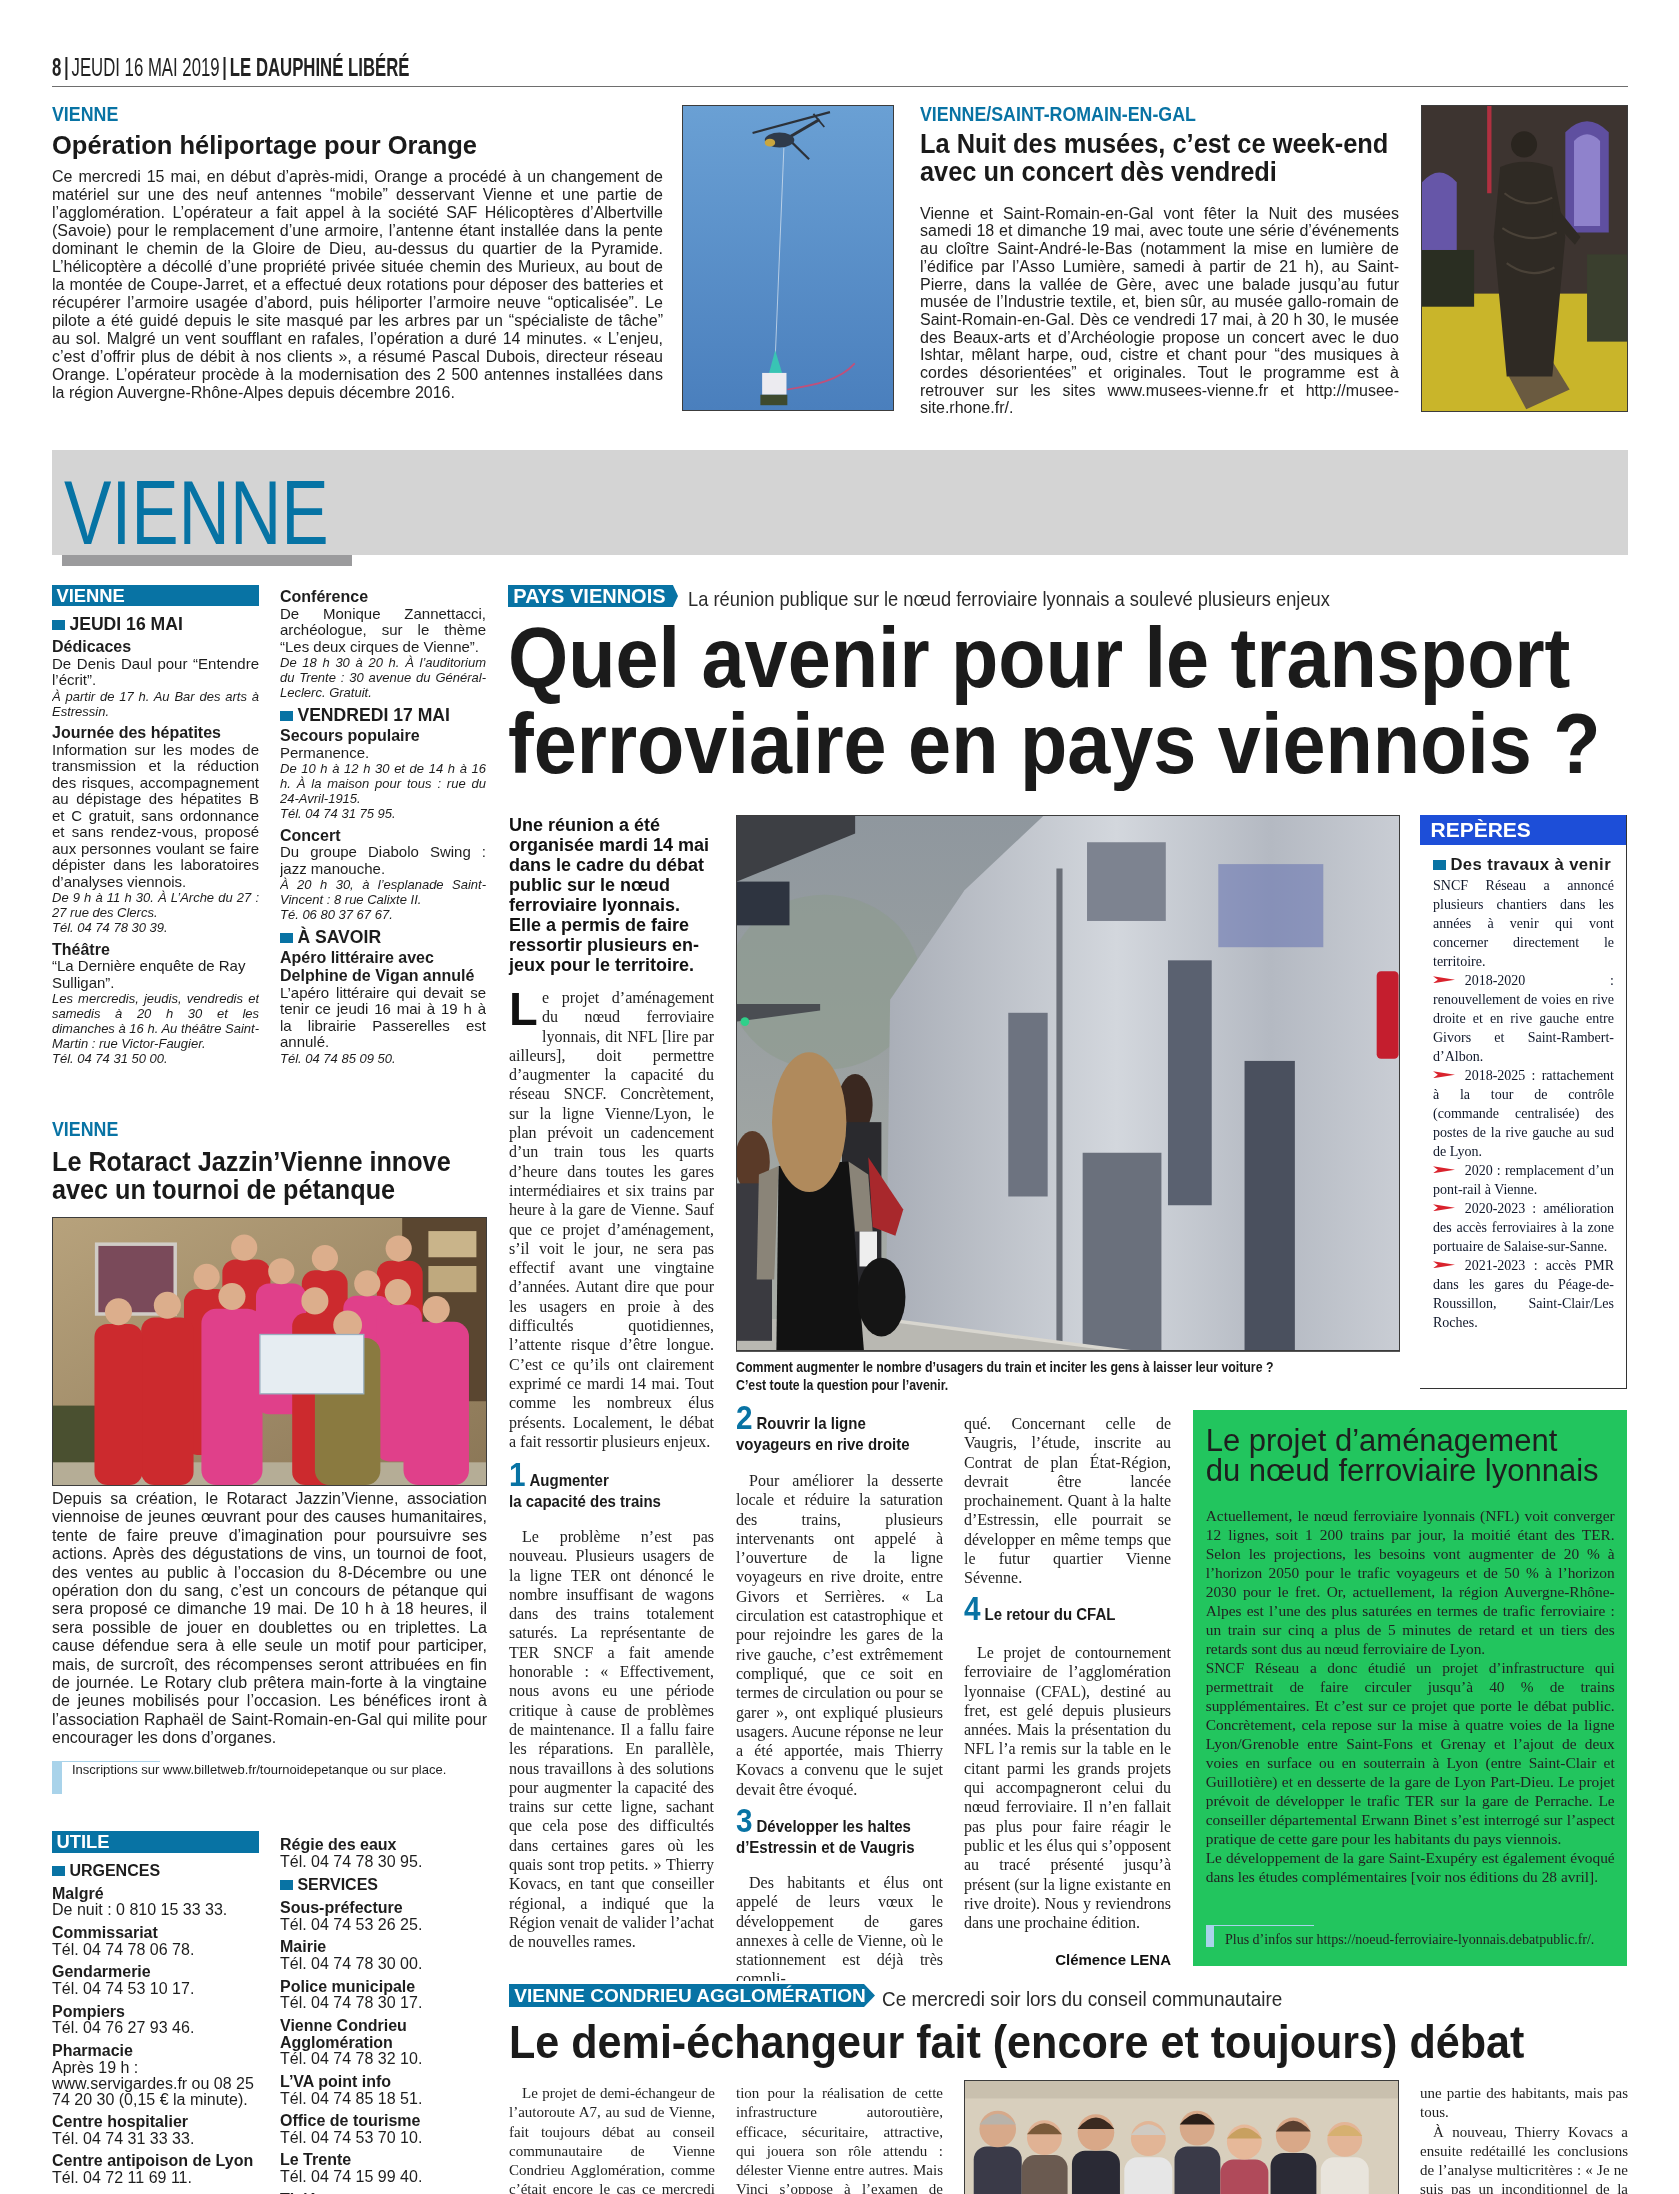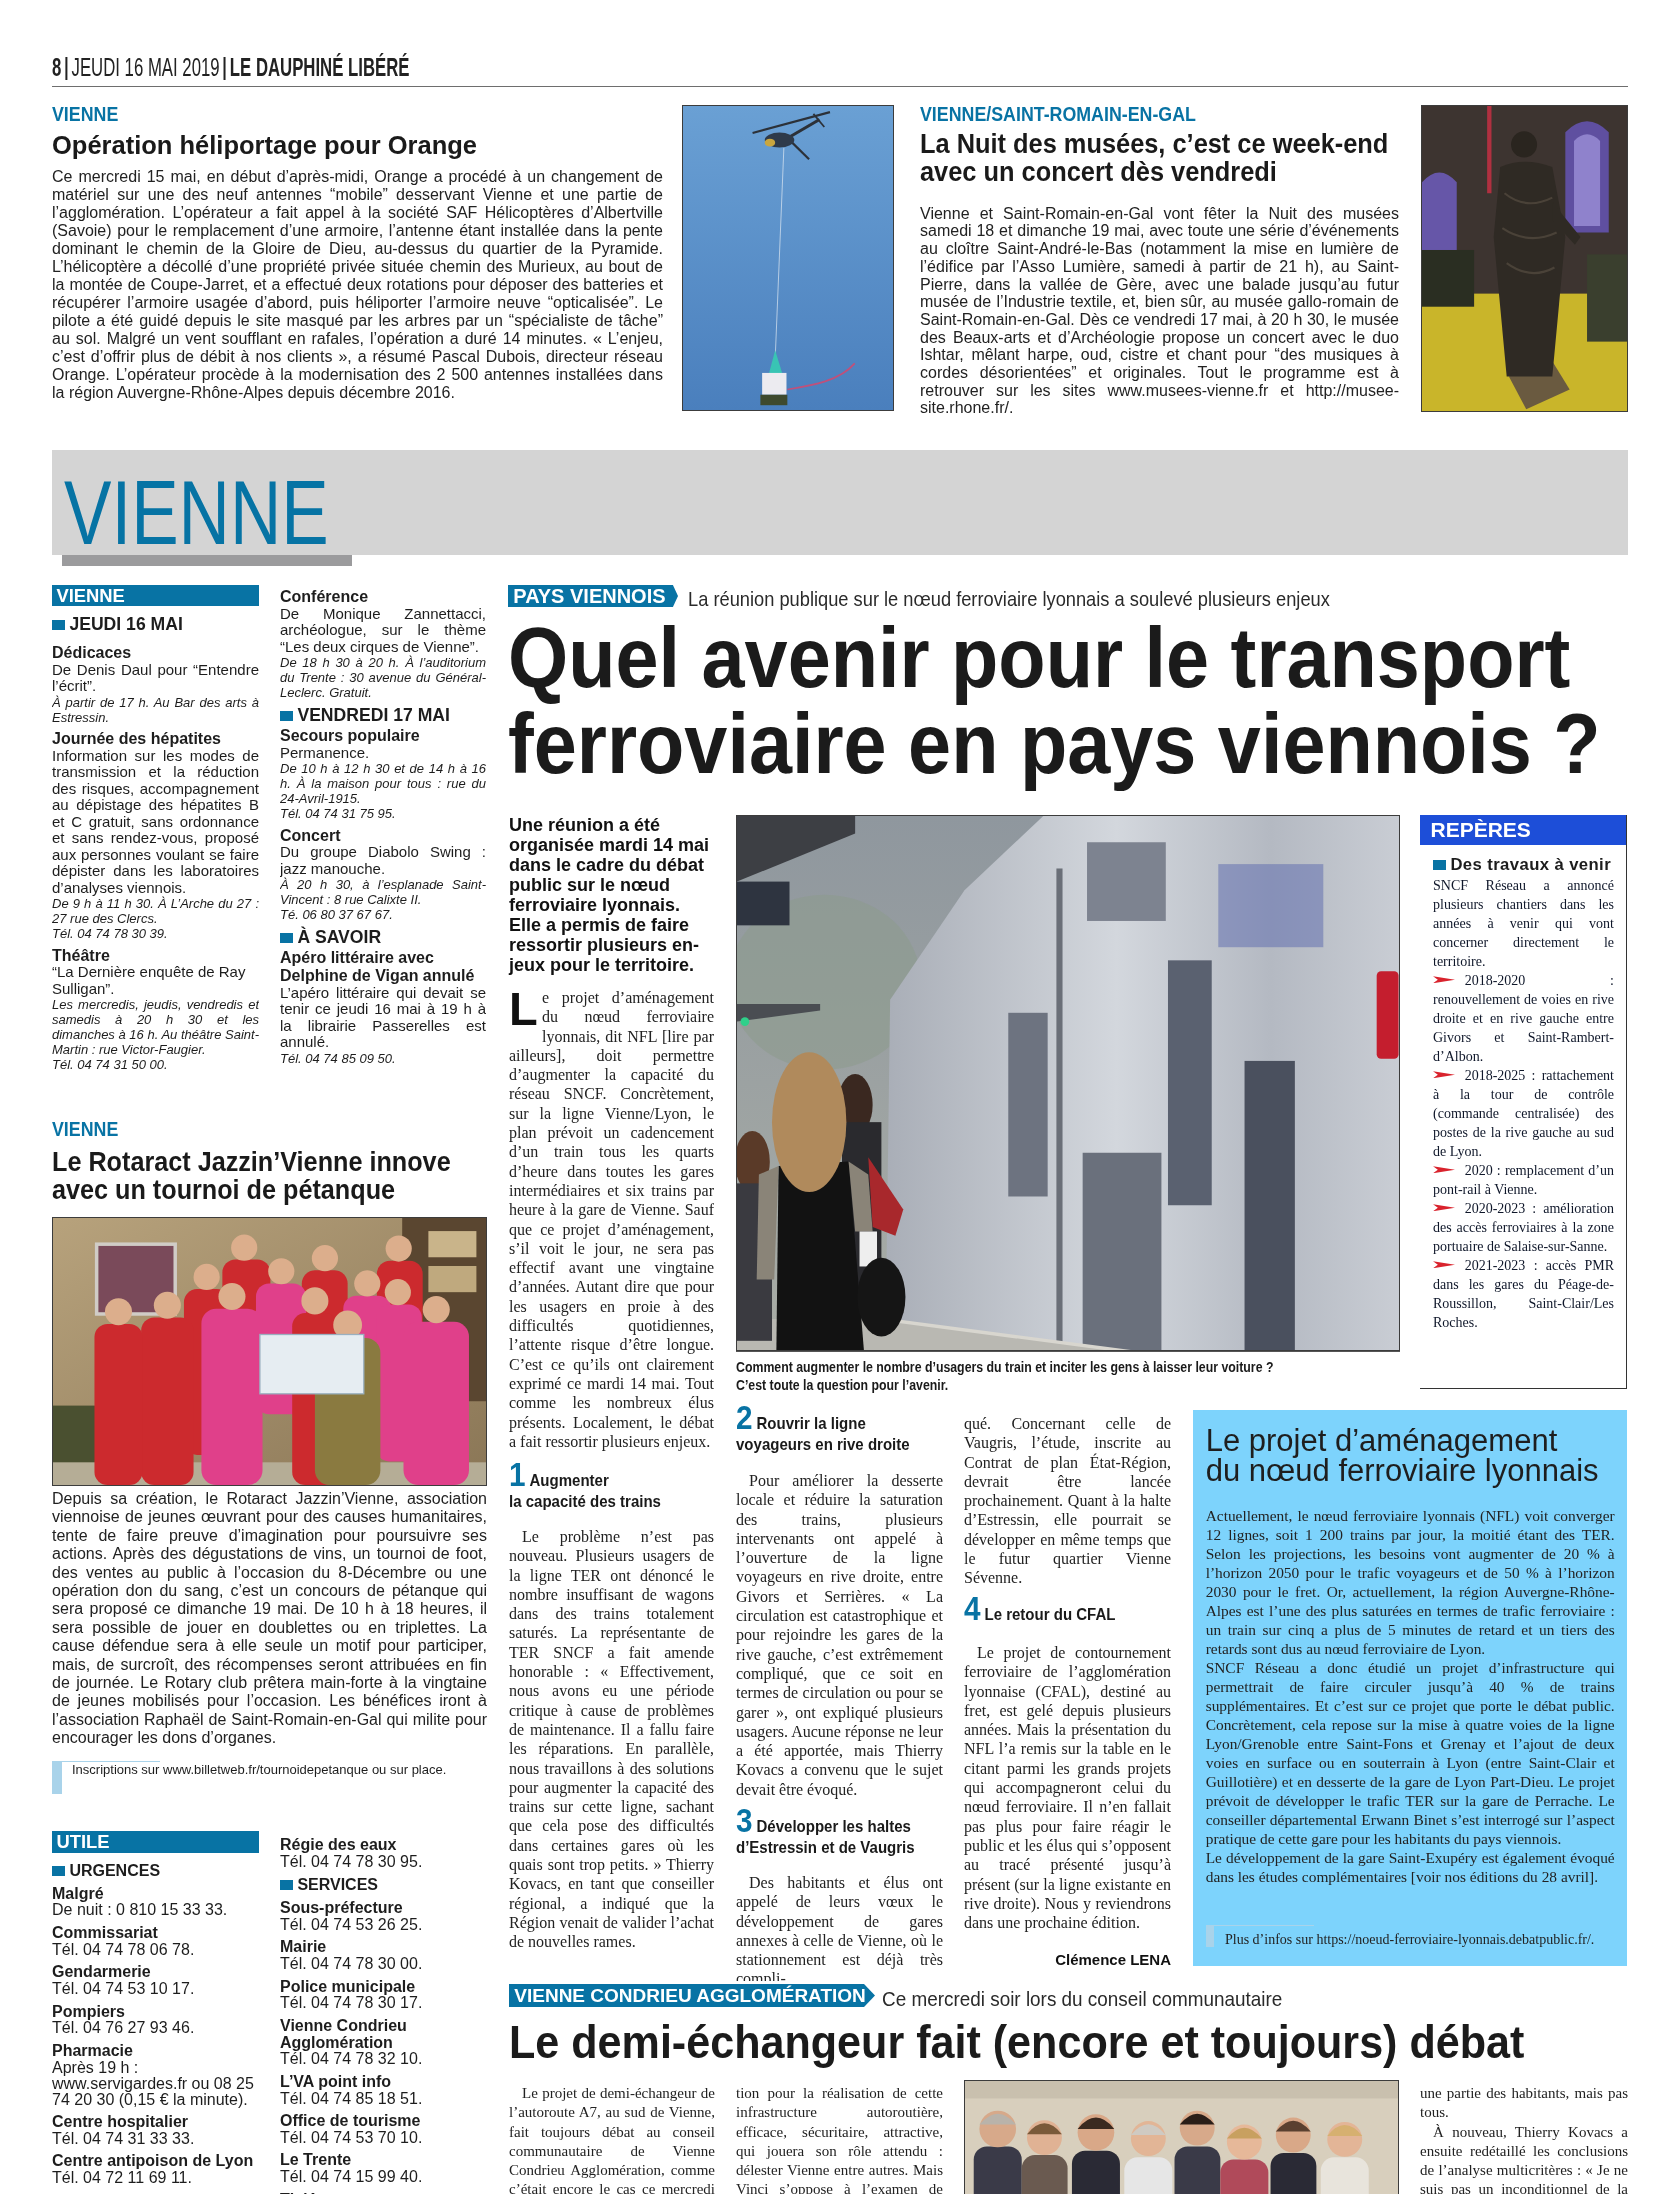--- a/index.html
+++ b/index.html
@@ -47,21 +47,21 @@
 .sech .l1{font-size:16.7px;line-height:22px;height:22px}
 .sech .num{font-size:33px;line-height:0;color:#0873a4;margin-right:4.4px}
 .sech .l2{font-size:16.7px;line-height:19.3px}
 .cap{font-weight:bold;font-size:14px;line-height:18px;white-space:nowrap;transform:scaleX(.88);transform-origin:0 0;color:#1a1a1a}
 .sig{font-weight:bold;font-size:15px;line-height:17.6px;text-align:right;white-space:nowrap;color:#111}
 .rep{border-right:1.3px solid #333;border-bottom:1.3px solid #333;background:#fff}
 .rep-h{height:30px;background:#1d4ed8;color:#fff;font-weight:bold;font-size:21px;line-height:30px;padding-left:10.5px;white-space:nowrap}
 .rep-sub{font-weight:bold;font-size:16.7px;line-height:19.3px;letter-spacing:0.4px;white-space:nowrap}
 .rep-b{font-family:"Liberation Serif",serif;font-size:14px;line-height:19px;text-align:justify;color:#0f172a}
 .arr{display:inline-block;width:22px;height:7px;background:#d9232d;clip-path:polygon(0 0,100% 50%,0 100%,22% 50%);margin-right:9.7px;vertical-align:1.8px}
-.nfl{background:#7dd3fc}
+.nfl{background:#22c55e}
 .nfl-t{font-size:31px;line-height:30px;white-space:nowrap;color:#1e1e1e}
 .nfl-b{font-family:"Liberation Serif",serif;font-size:15.4px;line-height:19px;text-align:justify;color:#222}
 .more{font-family:"Liberation Serif",serif;font-size:14px;line-height:17.6px;white-space:nowrap;color:#222}
 .bt{font-weight:bold;font-size:47px;line-height:53px;white-space:nowrap;transform:scaleX(.917);transform-origin:0 0;color:#1b1b1b}
 </style>
 </head>
 <body>
 
 <div id="page">
 
@@ -118,21 +118,21 @@
   <path d="M190 200 Q240 240 300 210 M185 280 Q245 320 310 290 M195 360 Q250 400 305 370" stroke="#4a4238" stroke-width="5" fill="none"></path>
 </svg>
 
 <div class="abs banner" style="left:52px;top:450px;width:1576px;height:105px"></div>
 <div class="abs banner-t" style="left:64px;top:468px">VIENNE</div>
 <div class="abs banner-u" style="left:62px;top:555px;width:290px;height:10.5px"></div>
 
 <div class="abs bbar" style="left:52px;top:585px;width:207px;height:21px">VIENNE</div>
 <div class="abs" style="left:52px;top:615px;width:207px;height:478px;overflow:hidden">
   <div class="ag-day first"><span class="sq"></span><span>JEUDI 16 MAI</span></div>
-  <div class="ag-it" style="margin-top:10px">
+  <div class="ag-it" style="margin-top:4px">
     <div class="ag-t">Dédicaces</div>
     <p class="ag-x">De Denis Daul pour “Entendre l’écrit”.</p>
     <p class="ag-i">À partir de 17 h. Au Bar des arts à Estressin.</p>
   </div>
   <div class="ag-it">
     <div class="ag-t">Journée des hépatites</div>
     <p class="ag-x">Information sur les modes de transmission et la réduction des risques, accompagnement au dépistage des hépatites B et C gratuit, sans ordonnance et sans rendez-vous, proposé aux personnes voulant se faire dépister dans les laboratoires d’analyses viennois.</p>
     <p class="ag-i">De 9 h à 11 h 30. À L’Arche du 27 : 27 rue des Clercs.</p>
     <p class="ag-i">Tél. 04 74 78 30 39.</p>
   </div>

